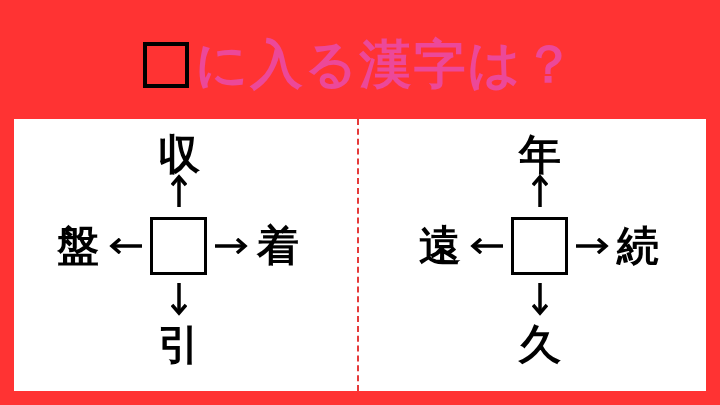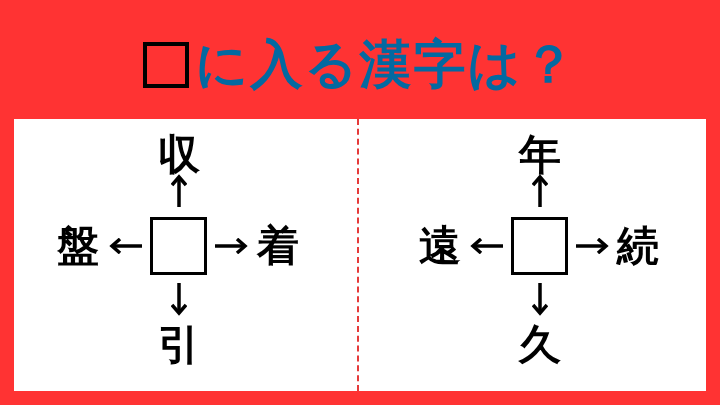--- a/index.html
+++ b/index.html
@@ -1,21 +1,21 @@
 <!DOCTYPE html>
 <html><head>
 <meta charset="utf-8">
 <style>
   html, body { margin:0; padding:0; }
   body { width:720px; height:405px; overflow:hidden; position:relative;
          font-family: "DejaVu Sans", sans-serif; }
   .bg { position:absolute; left:0; top:0; width:720px; height:405px; }
   .title { position:absolute; left:0; top:26px; width:720px; height:78px;
            display:flex; align-items:center; justify-content:center;
-           font-size:52px; font-weight:bold; color:#0369a1; letter-spacing:2px;
+           font-size:52px; font-weight:bold; color:#ec4899; letter-spacing:2px;
            white-space:nowrap; }
   .title .qbox { display:inline-block; width:46px; height:46px; border:4px solid #000;
                  box-sizing:border-box; margin-right:6px; vertical-align:middle; }
   .panel { position:absolute; left:14px; top:119px; width:692px; height:272px;
            background:#ffffff; }
   .divider { position:absolute; left:343px; top:0; width:0; height:272px;
              border-left:2px dashed #e53a3a; }
   .puzzle { position:absolute; top:0; width:344px; height:272px; }
   .kanji { position:absolute; width:60px; height:52px; line-height:52px; text-align:center;
            font-size:42px; font-weight:bold; color:#000; }

